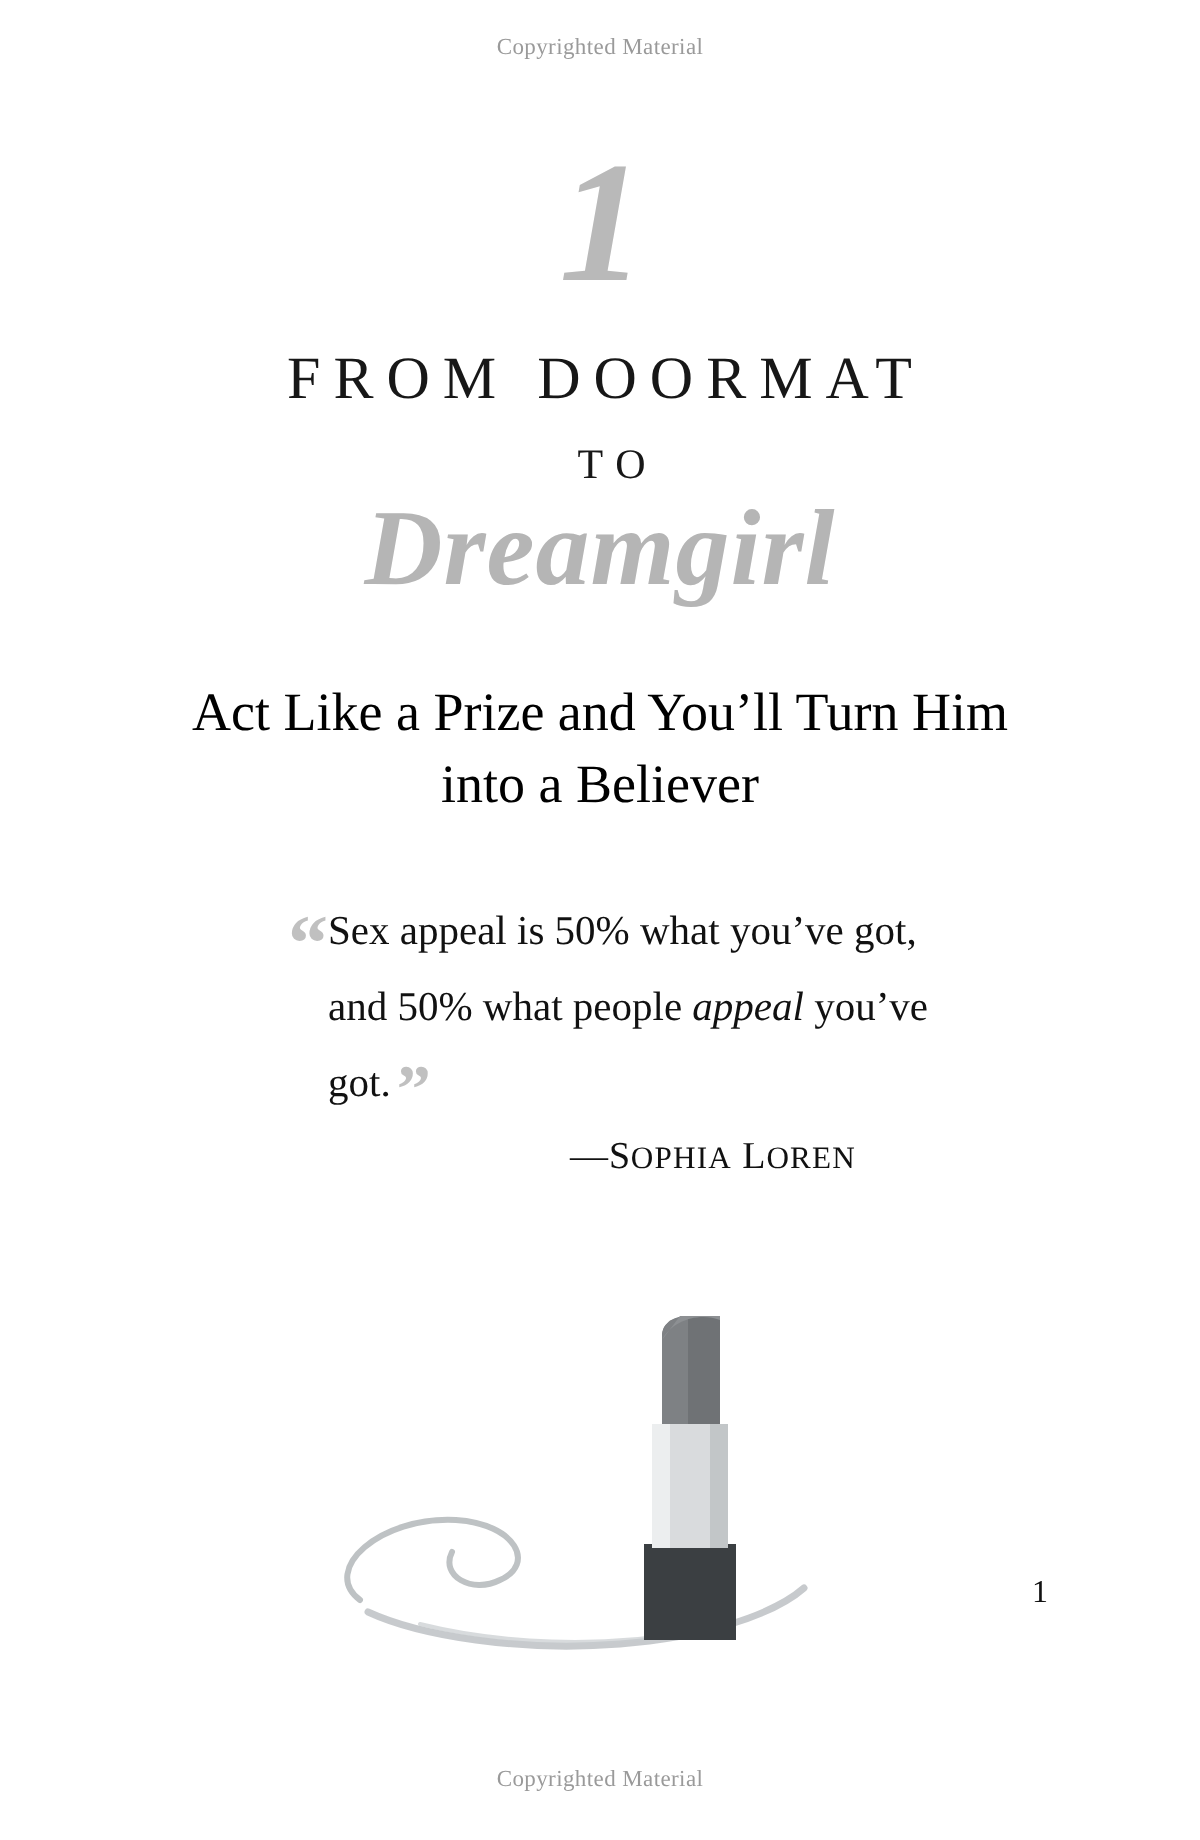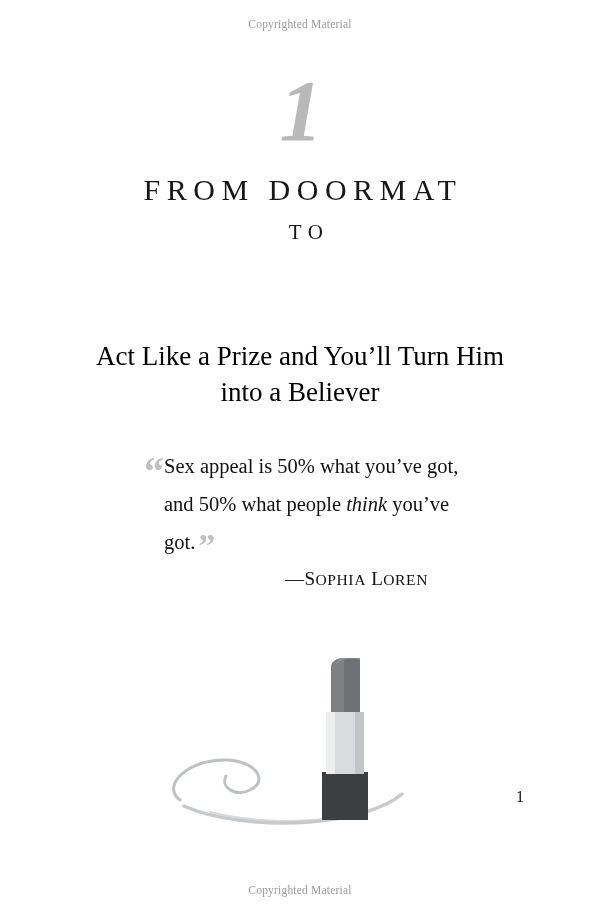--- a/index.html
+++ b/index.html
@@ -168,27 +168,28 @@
 
 <div class="watermark top">Copyrighted Material</div>
 
 <div class="page">
 
   <div class="chapter-number">1</div>
 
   <div class="title-block">
     <div class="title-line1">FROM DOORMAT</div>
     <div class="title-line2">TO</div>
+    <div class="title-script">Dreamgirl</div>
   </div>
 
   <div class="subtitle">Act Like a Prize and You’ll Turn Him into a Believer</div>
 
   <div class="quote-block">
     <span class="quote-open">“</span>
-    <div class="quote-text"><span>Sex appeal is 50% what you’ve got, and 50% what people </span><i>think</i><span> you’ve got.</span><span class="quote-close">”</span></div>
+    <div class="quote-text"><span>Sex appeal is 50% what you’ve got, and 50% what people </span><i>appeal</i><span> you’ve got.</span><span class="quote-close">”</span></div>
     <div class="quote-attrib"><span>—</span><span>S</span><span class="smallcaps">OPHIA</span>&nbsp;<span>L</span><span class="smallcaps">OREN</span></div>
   </div>
 
   <div class="illustration">
     <svg width="300" height="200" viewBox="0 0 300 200" xmlns="http://www.w3.org/2000/svg">
 
       <path d="M30 150 C 10 135, 40 108, 78 110 C 108 112, 118 132, 100 140 C 86 147, 70 138, 76 126" fill="none" stroke="#b3b7ba" stroke-width="3" stroke-linecap="round" opacity="0.85"></path>
       <path d="M34 156 C 60 168, 110 176, 160 172 C 200 169, 236 158, 252 144" fill="none" stroke="#b9bdc0" stroke-width="3.5" stroke-linecap="round" opacity="0.8"></path>
       <path d="M60 162 C 100 172, 150 174, 196 166" fill="none" stroke="#c8ccce" stroke-width="2" stroke-linecap="round" opacity="0.7"></path>
 

